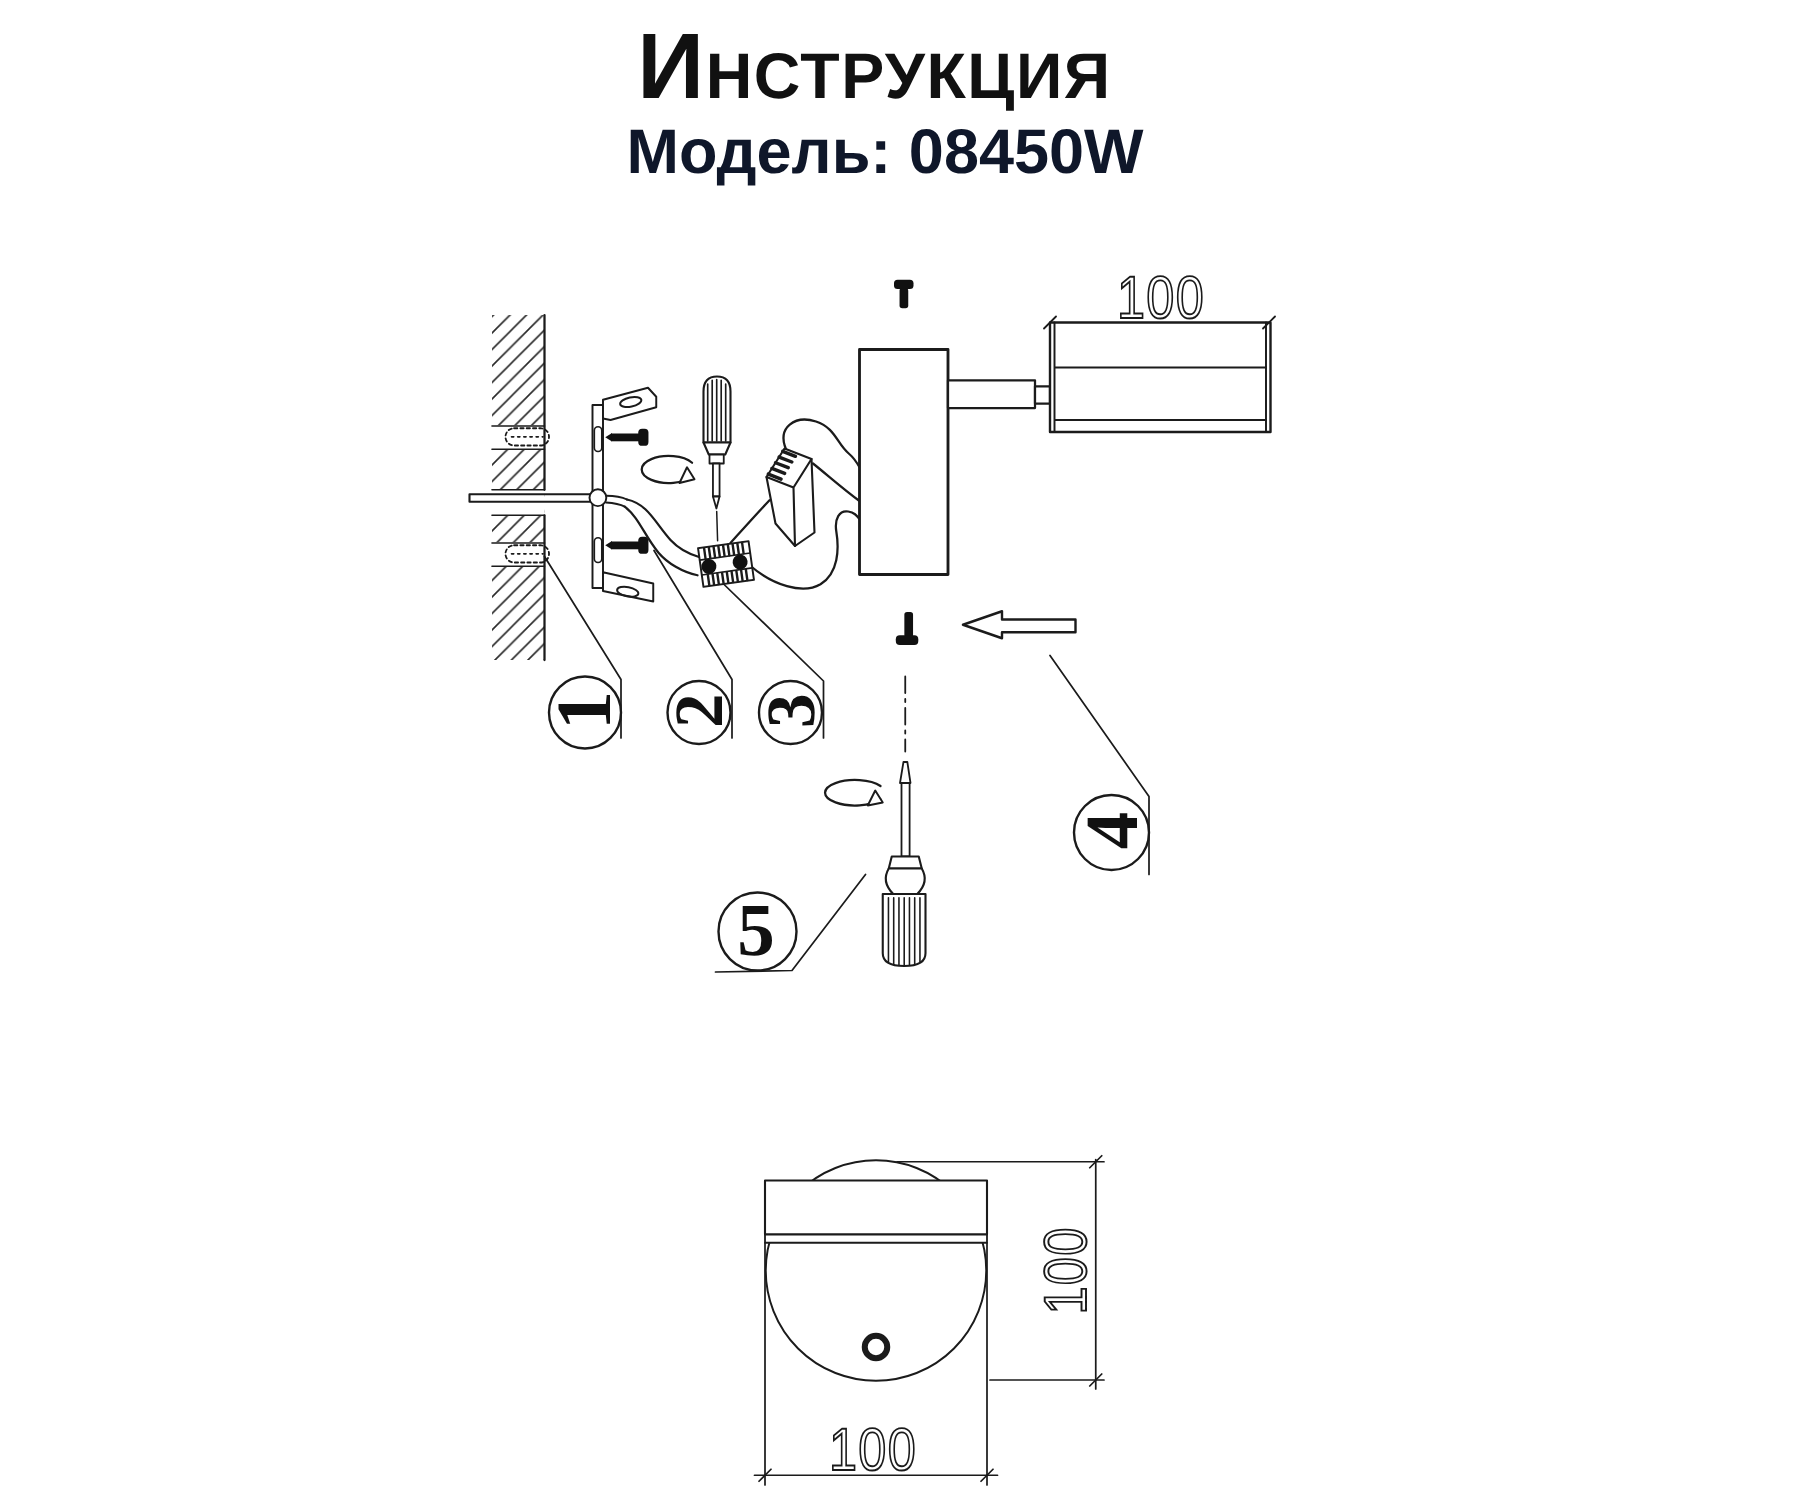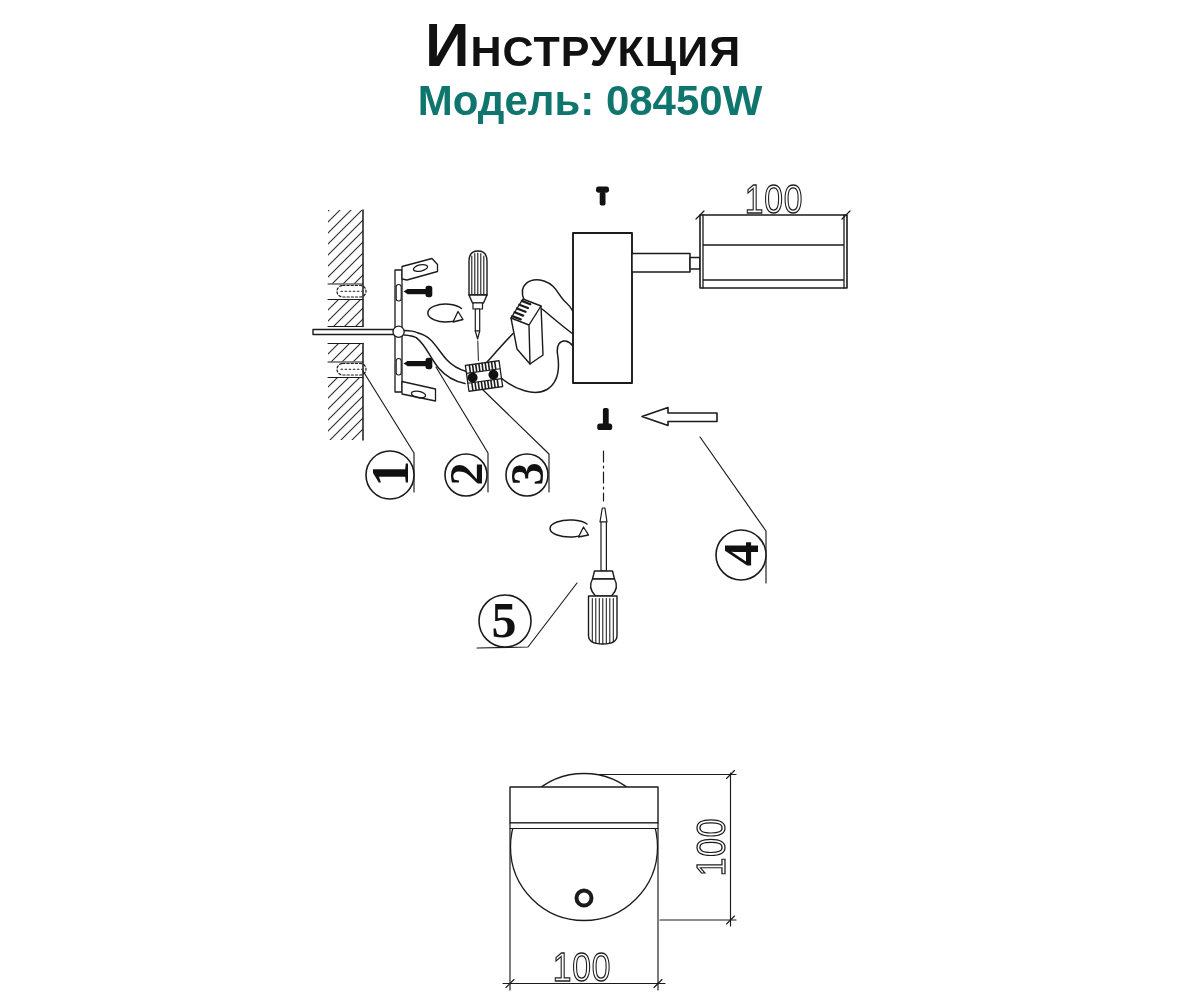--- a/index.html
+++ b/index.html
@@ -5,21 +5,21 @@
   html,body{margin:0;padding:0;background:#ffffff;}
   #page{position:relative;width:960px;height:1000px;background:#fff;overflow:hidden;
         font-family:"Liberation Sans",sans-serif;color:#1b1b1b;}
   #drawing{position:absolute;left:0;top:0;}
 
   
   .title{position:absolute;left:0;top:14px;width:1166px;text-align:center;
          font-variant:small-caps;font-weight:bold;font-size:62px;line-height:62px;
          letter-spacing:1px;color:#111;}
   .subtitle{position:absolute;left:0;top:78px;width:1180px;text-align:center;
-            font-weight:bold;font-size:42px;line-height:46px;color:#0f766e;}
+            font-weight:bold;font-size:42px;line-height:46px;color:#0f172a;}
 
   
   .dim{position:absolute;font-family:"Liberation Sans",sans-serif;font-size:40px;line-height:40px;
        letter-spacing:1px;color:transparent;-webkit-text-stroke:1.3px #1b1b1b;white-space:nowrap;}
   @supports not (-webkit-text-stroke: 1px #000){ .dim{color:#1b1b1b;} }
   #dim-top   {left:774px;top:199px;transform:translate(-50%,-50%) scaleX(0.84);}
   #dim-right {left:711px;top:847px;transform:translate(-50%,-50%) rotate(-90deg) scaleX(0.84);}
   #dim-bottom{left:582px;top:967px;transform:translate(-50%,-50%) scaleX(0.84);}
 
   

